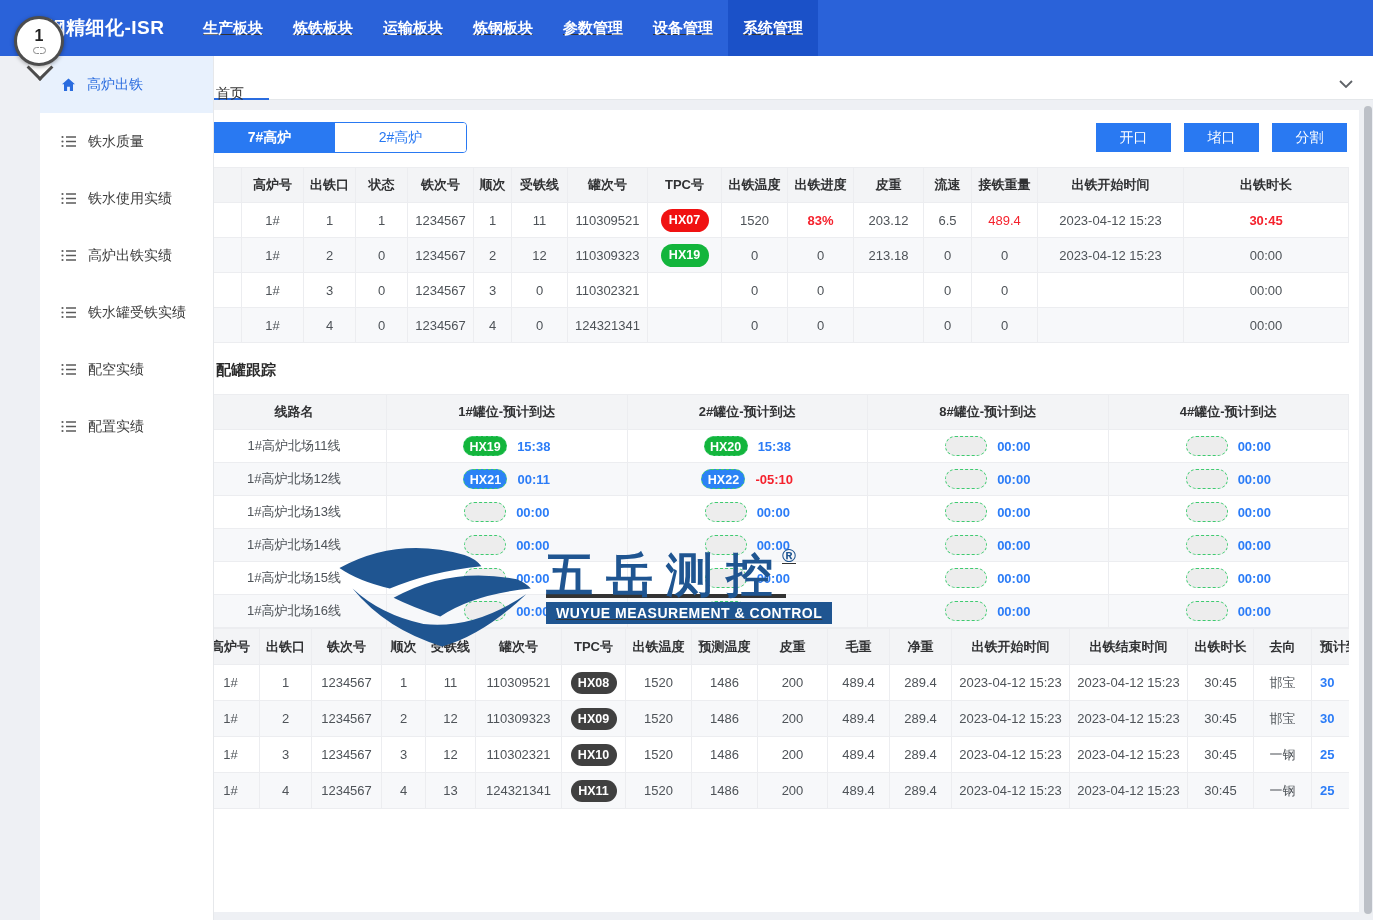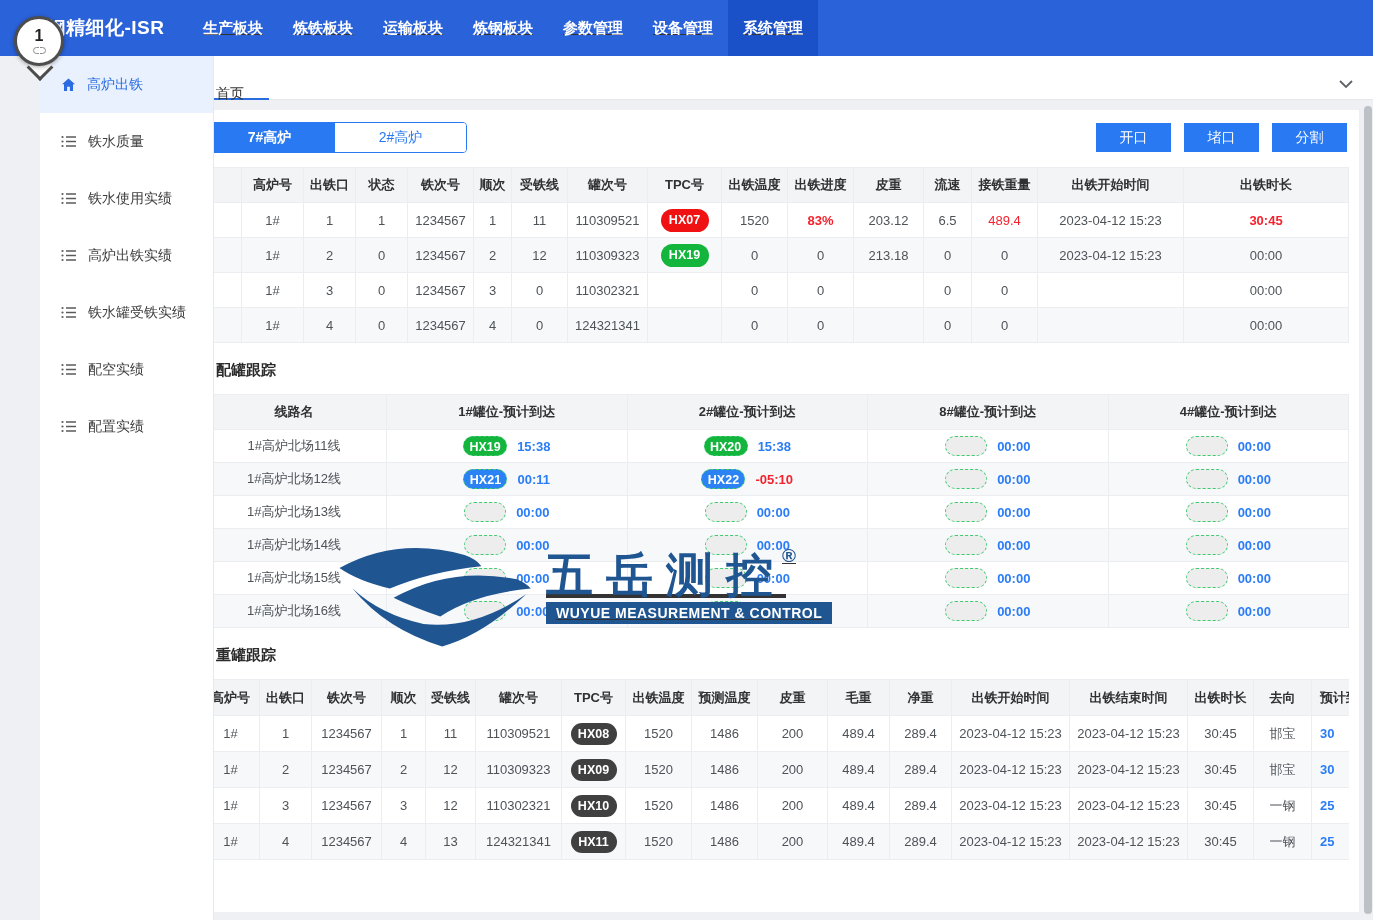--- a/index.html
+++ b/index.html
@@ -533,24 +533,20 @@
         <td>
               <div class="slot">
                 <span class="pill empty"></span>
                 <span class="slot-time">00:00</span>
               </div>
             </td>
       </tr>
     </tbody>
       </table>
 
-    <div class="section-title spaced">
-      <span class="tbar"></span>
-      <span>重罐跟踪</span>
-    </div>
     <div class="heavy-wrap">
       <table class="heavy">
         <colgroup>
             <col style="width:58px">
             <col style="width:52px">
             <col style="width:70px">
             <col style="width:44px">
             <col style="width:50px">
             <col style="width:86px">
             <col style="width:64px">

